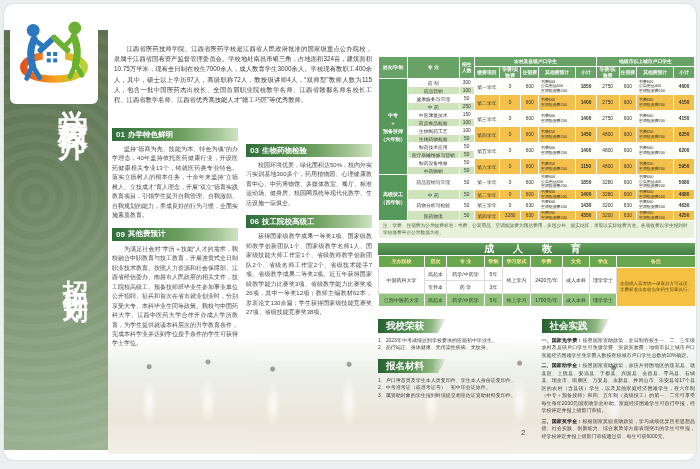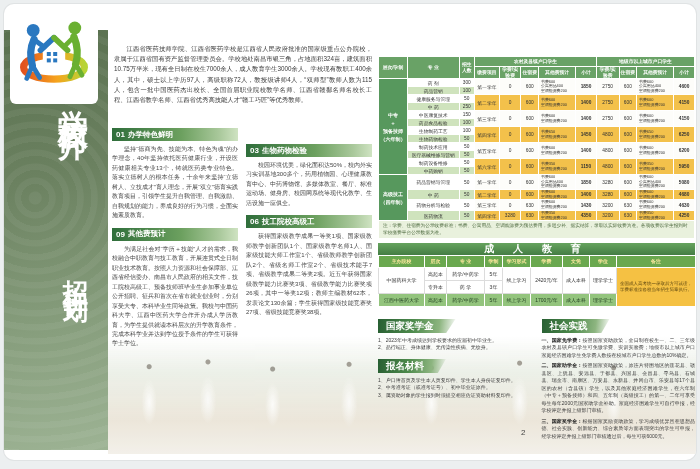--- a/index.html
+++ b/index.html
@@ -438,21 +438,21 @@
             <td>5年</td>
             <td rowspan="1">线上学习</td>
             <td rowspan="1">1700元/年</td>
             <td rowspan="1">成人本科</td>
             <td rowspan="1">理学学士</td>
           </tr>
         </tbody>
       </table>
     <div class="bottom-cols">
       <div class="bcol">
-        <div class="banner">国家奖学金</div>
+        <div class="banner">我校荣获</div>
         <div id="admissionList">
             <div class="num-item">1、2023年中考成绩达到学校要求的应届初中毕业生。</div>
             <div class="num-item">2、品行端正、身体健康、无传染性疾病、无纹身。</div>
           </div>
         <div class="banner mt">报名材料</div>
         <div id="materialsList">
             <div class="num-item">1、户口簿首页及学生本人页复印件、学生本人身份证复印件。</div>
             <div class="num-item">2、中考准考证（或准考证号）、初中毕业证原件。</div>
             <div class="num-item">3、属资助对象的学生报到时须提交相应佐证资助材料复印件。</div>
           </div>

